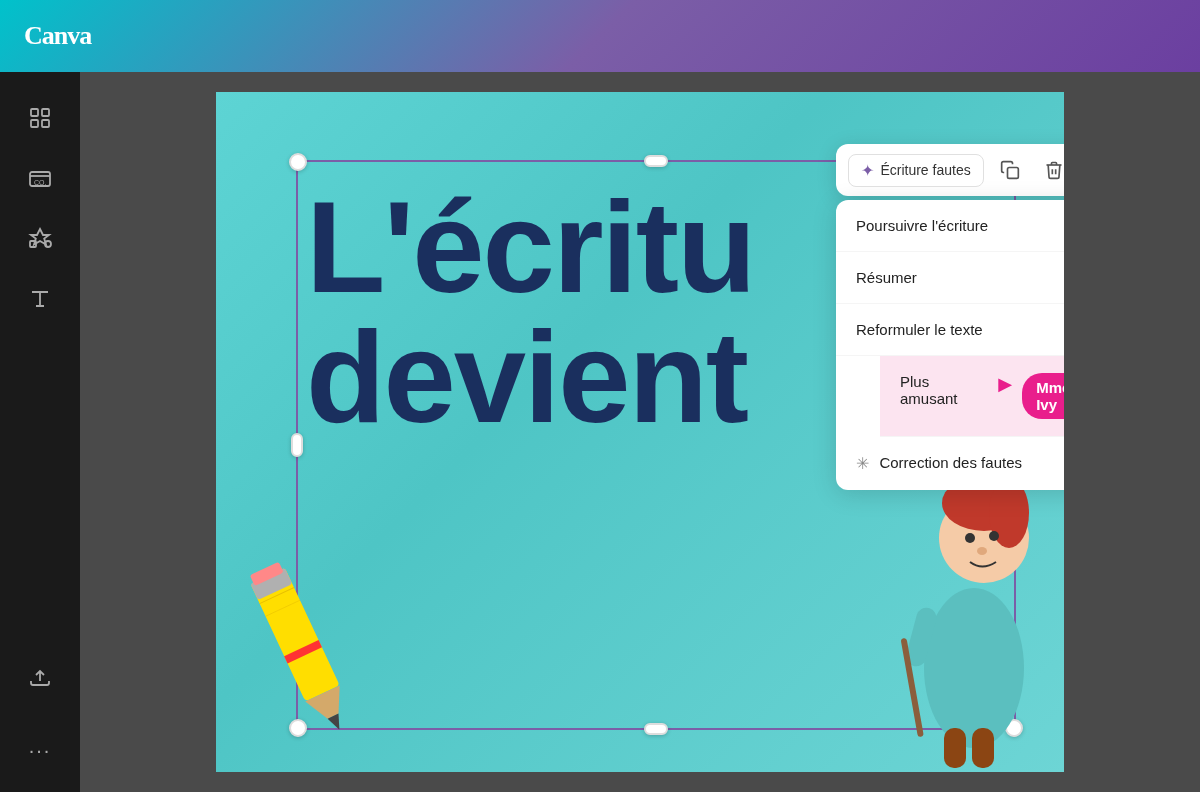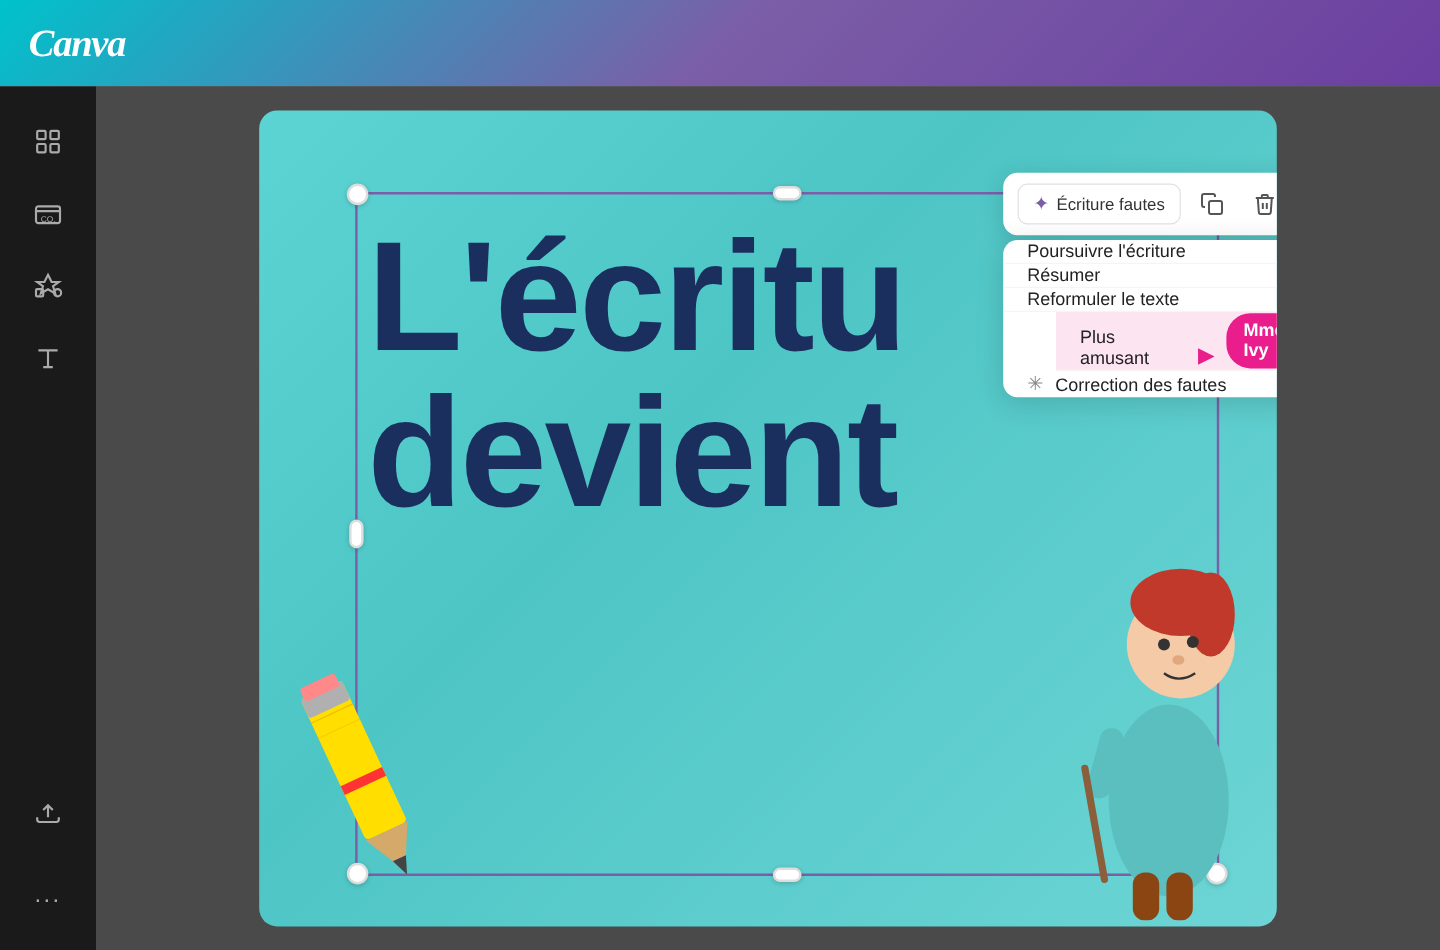--- a/index.html
+++ b/index.html
@@ -17,25 +17,24 @@
       width: 100%;
       height: 72px;
       background: linear-gradient(135deg, #00c2cb 0%, #7b5ea7 50%, #6b3fa0 100%);
       display: flex;
       align-items: center;
       padding: 0 24px;
       flex-shrink: 0;
     }
 
     .canva-logo {
-      font-size: 32px;
+      font-size: 26px;
       font-weight: 700;
       color: white;
       font-family: 'Georgia', serif;
-      font-style: italic;
       letter-spacing: -1px;
     }
 
     
     .main-area {
       display: flex;
       flex: 1;
       background: #2c2c2c;
     }
 
@@ -87,21 +86,21 @@
       position: relative;
       overflow: hidden;
     }
 
     
     .design-canvas {
       width: 848px;
       height: 680px;
       background: linear-gradient(135deg, #5dd4d4 0%, #4ec5c5 40%, #6dd5d5 100%);
       position: relative;
-      border-radius: 15px;
+      border-radius: 0;
       overflow: hidden;
     }
 
     
     .text-selection {
       position: absolute;
       top: 68px;
       left: 80px;
       width: 720px;
       height: 570px;
@@ -197,26 +196,26 @@
     
     .dropdown-menu {
       background: white;
       border-radius: 12px;
       box-shadow: 0 4px 24px rgba(0,0,0,0.15);
       overflow: hidden;
       min-width: 260px;
     }
 
     .menu-item {
-      padding: 1px 20px;
+      padding: 17px 20px;
       font-size: 15px;
       color: #222;
       cursor: pointer;
       display: flex;
-      align-items: flex-end;
+      align-items: flex-start;
       gap: 10px;
       border-bottom: 1px solid #f5f5f5;
     }
 
     .menu-item:last-child {
       border-bottom: none;
     }
 
     .menu-item.highlighted {
       background: #fce4f0;

